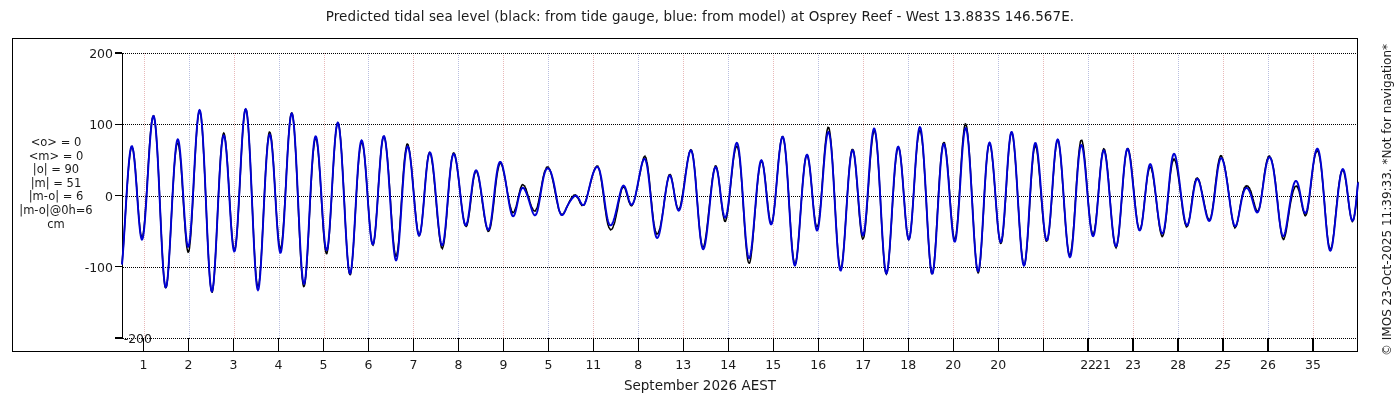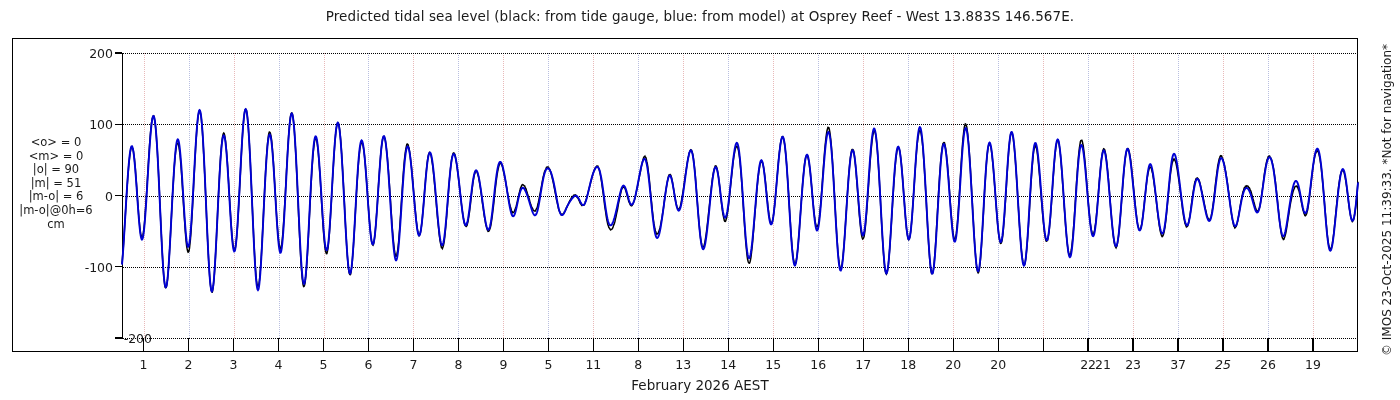--- a/index.html
+++ b/index.html
@@ -163,26 +163,26 @@
     <div class="xtick-label" style="left: 953.197px;">20</div>
     <div class="xtick-mark" style="left: 997.525px;"></div>
     <div class="xtick-label" style="left: 998.175px;">20</div>
     <div class="xtick-mark" style="left: 1042.5px;"></div>
     <div class="xtick-label" style="left: 1103px;">21</div>
     <div class="xtick-mark" style="left: 1087.48px;"></div>
     <div class="xtick-label" style="left: 1088.13px;">22</div>
     <div class="xtick-mark" style="left: 1132.46px;"></div>
     <div class="xtick-label" style="left: 1133.11px;">23</div>
     <div class="xtick-mark" style="left: 1177.44px;"></div>
-    <div class="xtick-label" style="left: 1178.09px;">37</div>
+    <div class="xtick-label" style="left: 1178.09px;">28</div>
     <div class="xtick-mark" style="left: 1222.42px;"></div>
     <div class="xtick-label" style="left: 1223.07px; font-style: italic;">25</div>
     <div class="xtick-mark" style="left: 1267.39px;"></div>
     <div class="xtick-label" style="left: 1268.04px;">26</div>
     <div class="xtick-mark" style="left: 1312.37px;"></div>
-    <div class="xtick-label" style="left: 1313.02px;">19</div>
+    <div class="xtick-label" style="left: 1313.02px;">35</div>
   </div>
 
-<div id="xlabel">February 2026 AEST</div>
+<div id="xlabel">September 2026 AEST</div>
 
 <div id="copyright">
   <span>© IMOS 23-Oct-2025 11:39:33. *Not for navigation*</span>
 </div>
 
 </body></html>

